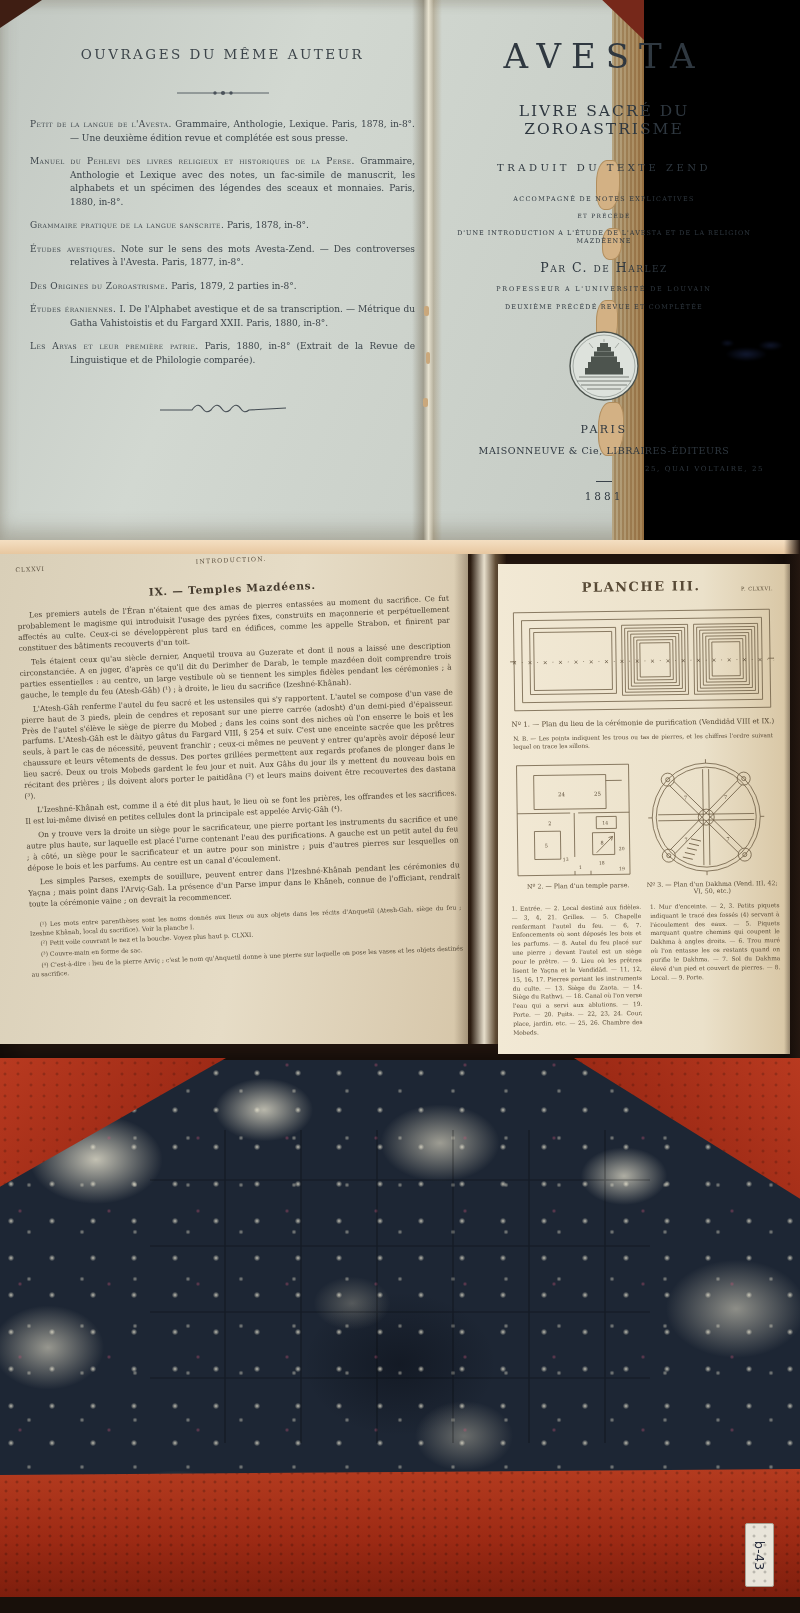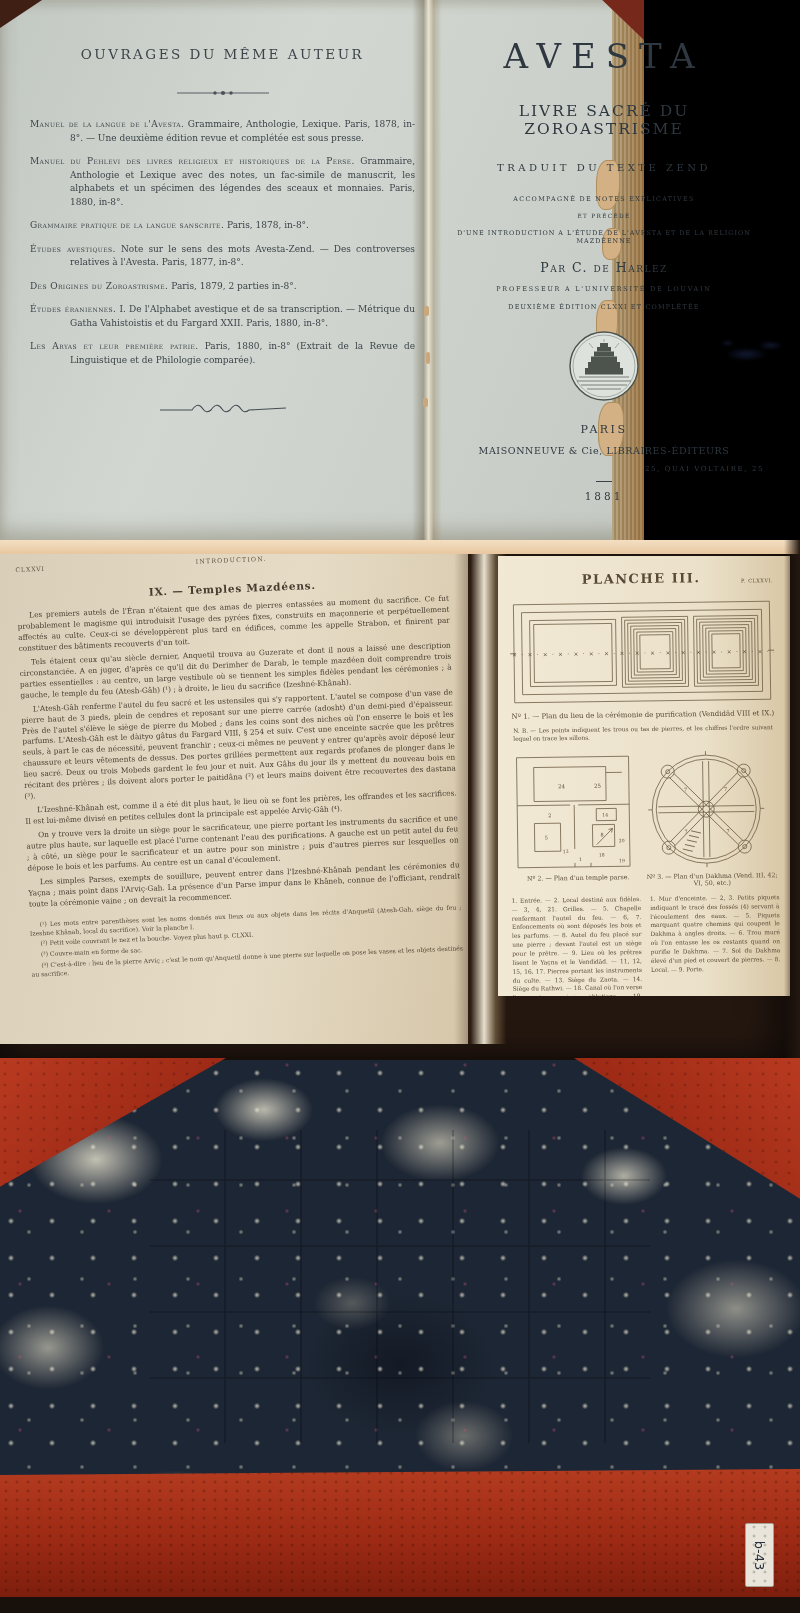--- a/index.html
+++ b/index.html
@@ -70,21 +70,21 @@
     padding:10px 20px 0 16px;color:#453b2e;}
   .mid-head{position:relative;height:12px;font-size:6.2px;letter-spacing:1.2px;text-align:center;color:#5c5141;}
   .mid-pageno{position:absolute;left:0;top:1px;letter-spacing:.8px;}
   .mid-left h2{margin:14px 0 8px;font-size:10.5px;letter-spacing:.8px;text-align:center;font-weight:700;}
   .mid-left p{margin:3px 0;font-size:7.4px;line-height:1.48;text-align:justify;text-indent:12px;}
   .fnotes{margin-top:10px;}
   .fnotes p{font-size:6.1px;line-height:1.45;margin:2px 0;text-indent:10px;color:#554a39;}
 
   .mid-gutter{position:absolute;left:454px;top:14px;width:52px;height:490px;
     background:linear-gradient(90deg,rgba(60,40,20,0) 0%,rgba(60,40,20,.38) 32%,rgba(248,240,220,.92) 58%,rgba(170,142,100,.45) 80%,rgba(60,40,20,.15) 100%);}
-  .mid-right{position:absolute;left:498px;top:16px;width:292px;height:440px;overflow:hidden;
+  .mid-right{position:absolute;left:498px;top:24px;width:292px;height:490px;overflow:hidden;
     background:linear-gradient(90deg,#f2e9d5 0%,#ebe1ca 70%,#d8c6a4 100%);}
   .mid-right-inner{transform:rotate(-.8deg);padding:12px 12px 0;color:#584a36;}
   .plate-head{position:relative;text-align:center;}
   .plate-title{font-size:13px;font-weight:700;letter-spacing:1.5px;}
   .page-ref{position:absolute;right:2px;top:11px;font-size:5px;letter-spacing:.5px;}
   .fig1{display:block;margin:8px auto 0;}
   .figcap{font-size:7px;text-align:center;margin:4px 0 0;}
   .nb{font-size:5.8px;line-height:1.45;text-align:justify;margin:6px 4px 0;}
   .figrow{display:flex;justify-content:space-between;align-items:flex-end;margin-top:8px;padding:0 2px;}
   .capsrow{display:flex;margin-top:3px;font-size:6.3px;}
@@ -163,21 +163,21 @@
 
     <div class="page-left">
       <h1>OUVRAGES DU MÊME AUTEUR</h1>
       <svg class="orn" width="120" height="10" viewBox="0 0 120 10">
         <line x1="14" y1="5" x2="106" y2="5" stroke="#4a525a" stroke-width="0.9"></line>
         <circle cx="52" cy="5" r="1.7" fill="#4a525a"></circle>
         <circle cx="60" cy="5" r="2.1" fill="#4a525a"></circle>
         <circle cx="68" cy="5" r="1.7" fill="#4a525a"></circle>
       </svg>
       <ul class="bib">
-        <li><span class="lead">Manuel de la langue de l'Avesta.</span><span> Grammaire, Anthologie, Lexique. Paris, 1878, in-8°. — Une deuxième édition revue et complétée est sous presse.</span></li>
+        <li><span class="lead">Petit de la langue de l'Avesta.</span><span> Grammaire, Anthologie, Lexique. Paris, 1878, in-8°. — Une deuxième édition revue et complétée est sous presse.</span></li>
         <li><span class="lead">Manuel du Pehlevi des livres religieux et historiques de la Perse.</span><span> Grammaire, Anthologie et Lexique avec des notes, un fac-simile de manuscrit, les alphabets et un spécimen des légendes des sceaux et monnaies. Paris, 1880, in-8°.</span></li>
         <li><span class="lead">Grammaire pratique de la langue sanscrite.</span><span> Paris, 1878, in-8°.</span></li>
         <li><span class="lead">Études avestiques.</span><span> Note sur le sens des mots Avesta-Zend. — Des controverses relatives à l'Avesta. Paris, 1877, in-8°.</span></li>
         <li><span class="lead">Des Origines du Zoroastrisme.</span><span> Paris, 1879, 2 parties in-8°.</span></li>
         <li><span class="lead">Études éraniennes.</span><span> I. De l'Alphabet avestique et de sa transcription. — Métrique du Gatha Vahistoistis et du Fargard XXII. Paris, 1880, in-8°.</span></li>
         <li><span class="lead">Les Aryas et leur première patrie.</span><span> Paris, 1880, in-8° (Extrait de la Revue de Linguistique et de Philologie comparée).</span></li>
       </ul>
       <svg class="squiggle" width="130" height="16" viewBox="0 0 130 16">
         <path d="M2,9 L34,9 q6,-9 11,-1 q3,5 8,1 q6,-9 11,-1 q3,5 8,1 q6,-9 11,-1 q3,5 8,1 L128,7" fill="none" stroke="#454d54" stroke-width="1.1"></path>
       </svg>
@@ -185,21 +185,21 @@
 
     <div class="page-right">
       <div class="t-avesta">AVESTA</div>
       <div class="t-sub1">LIVRE SACRÉ DU ZOROASTRISME</div>
       <div class="t-sub2">TRADUIT DU TEXTE ZEND</div>
       <div class="t-n1">ACCOMPAGNÉ DE NOTES EXPLICATIVES</div>
       <div class="t-n2">ET PRÉCÉDÉ</div>
       <div class="t-n3">D'UNE INTRODUCTION A L'ÉTUDE DE L'AVESTA ET DE LA RELIGION MAZDÉENNE</div>
       <div class="t-by">Par C. de Harlez</div>
       <div class="t-prof">PROFESSEUR A L'UNIVERSITÉ DE LOUVAIN</div>
-      <div class="t-ed">DEUXIÈME ÉDITION CLXXI ET COMPLÉTÉE</div>
+      <div class="t-ed">DEUXIÈME PRÉCÉDÉ REVUE ET COMPLÉTÉE</div>
       <svg class="medallion" width="74" height="74" viewBox="0 0 74 74">
         <circle cx="37" cy="37" r="34" fill="#dde2dc" stroke="#4c534e" stroke-width="1.4"></circle>
         <circle cx="37" cy="37" r="31" fill="none" stroke="#7b837d" stroke-width="0.6"></circle>
         <g fill="#4d544e">
           <rect x="33" y="14" width="8" height="4"></rect>
           <rect x="30" y="18" width="14" height="4.5"></rect>
           <rect x="27" y="22.5" width="20" height="5"></rect>
           <rect x="24" y="27.5" width="26" height="5.5"></rect>
           <rect x="21" y="33" width="32" height="6"></rect>
           <rect x="18" y="39" width="38" height="6.5"></rect>

